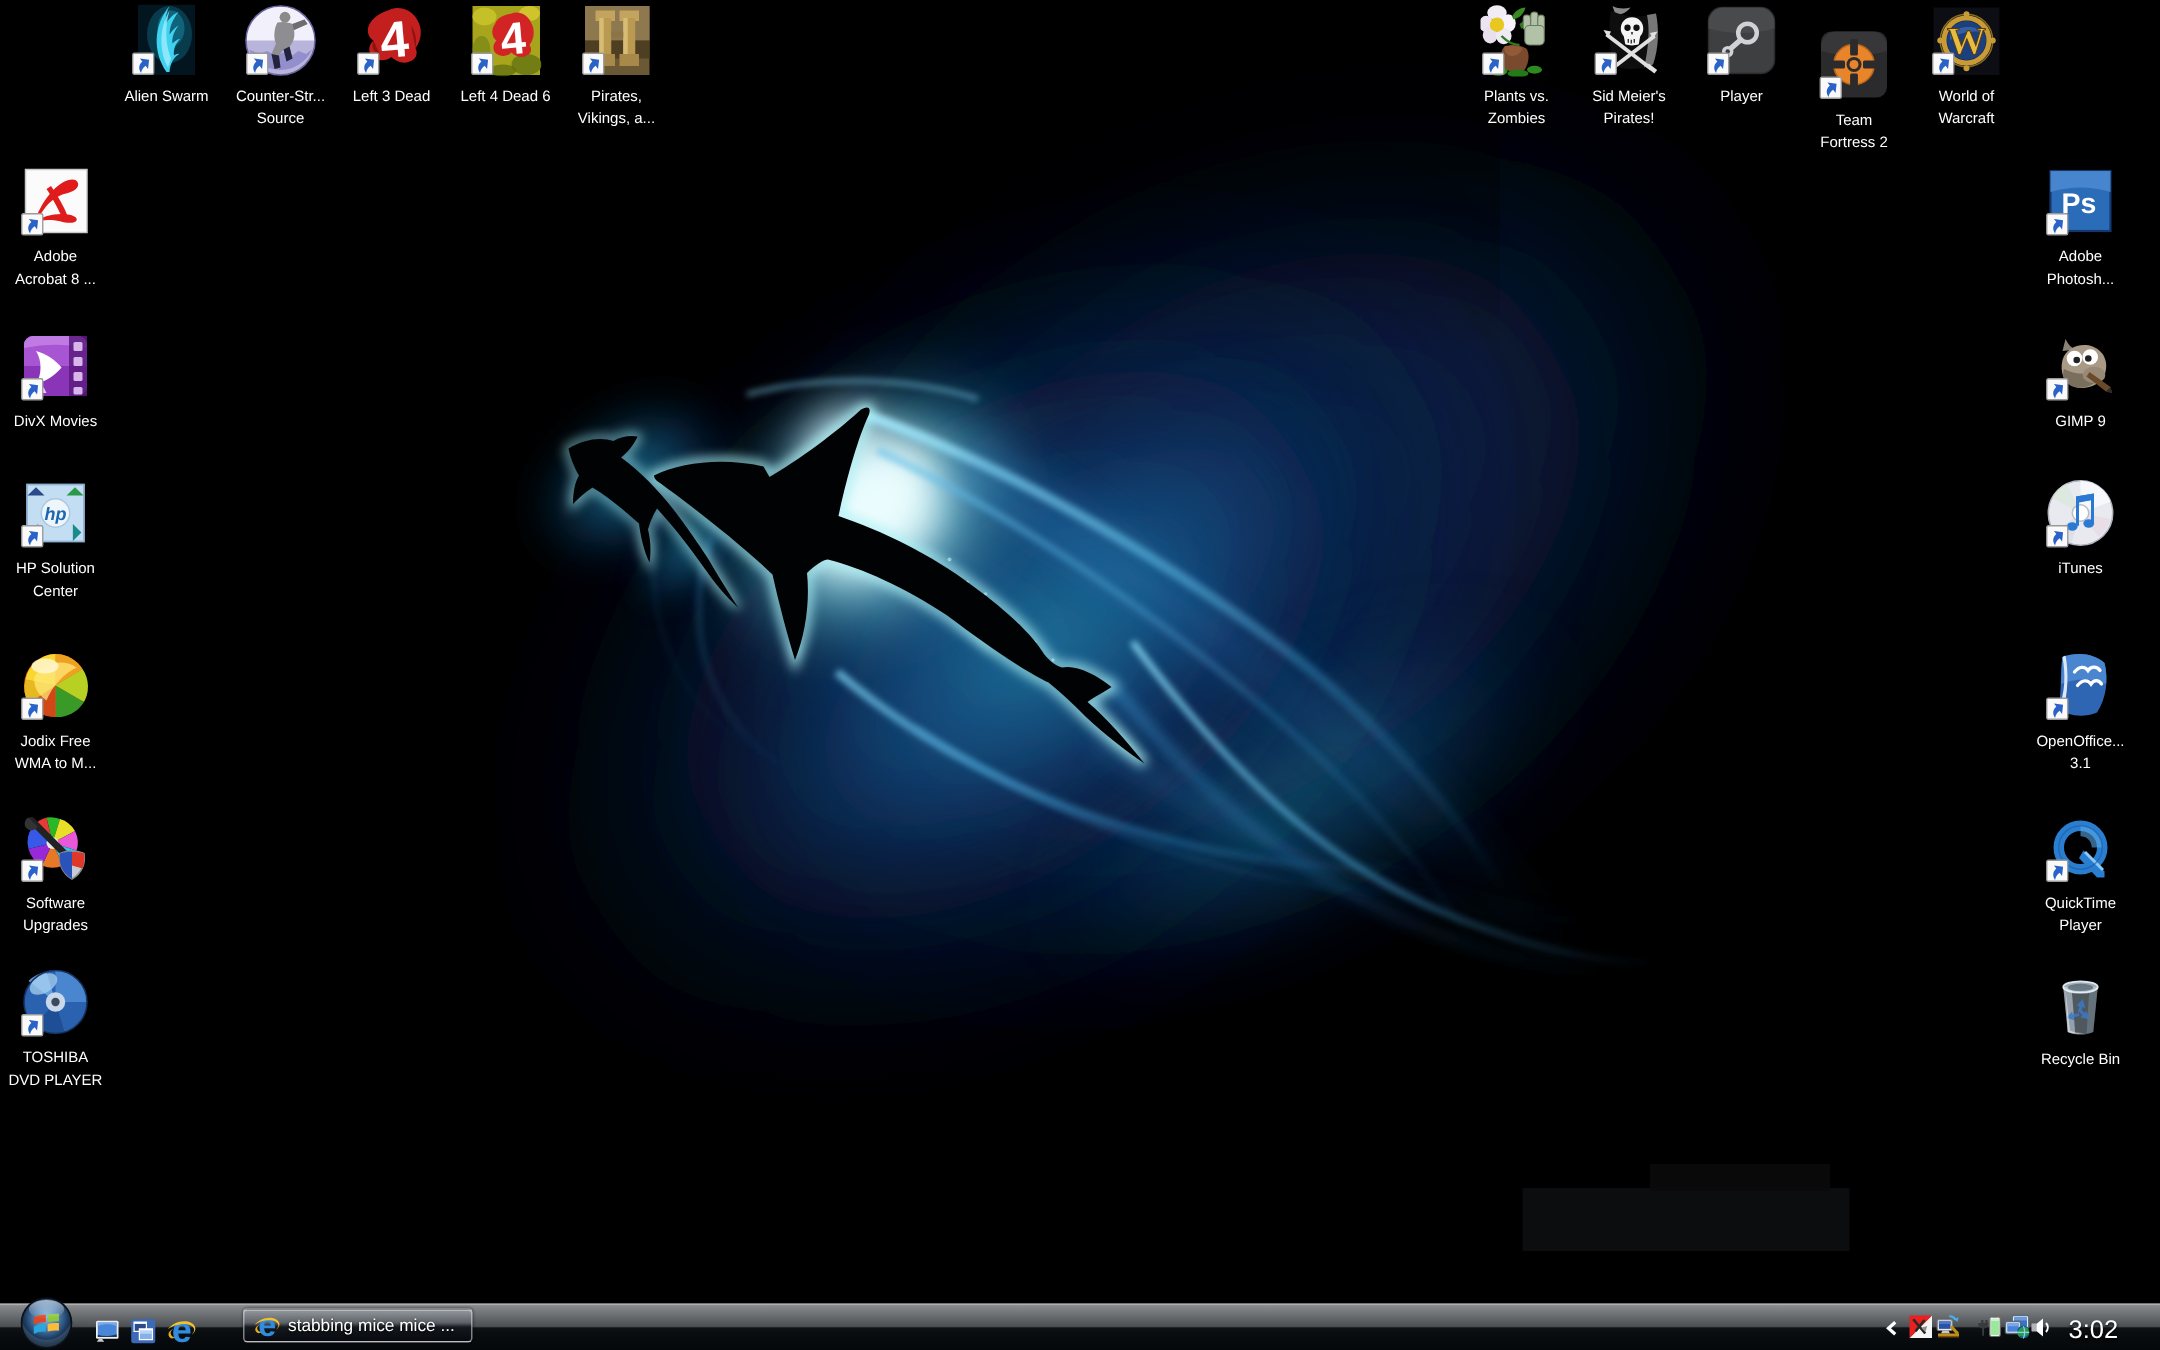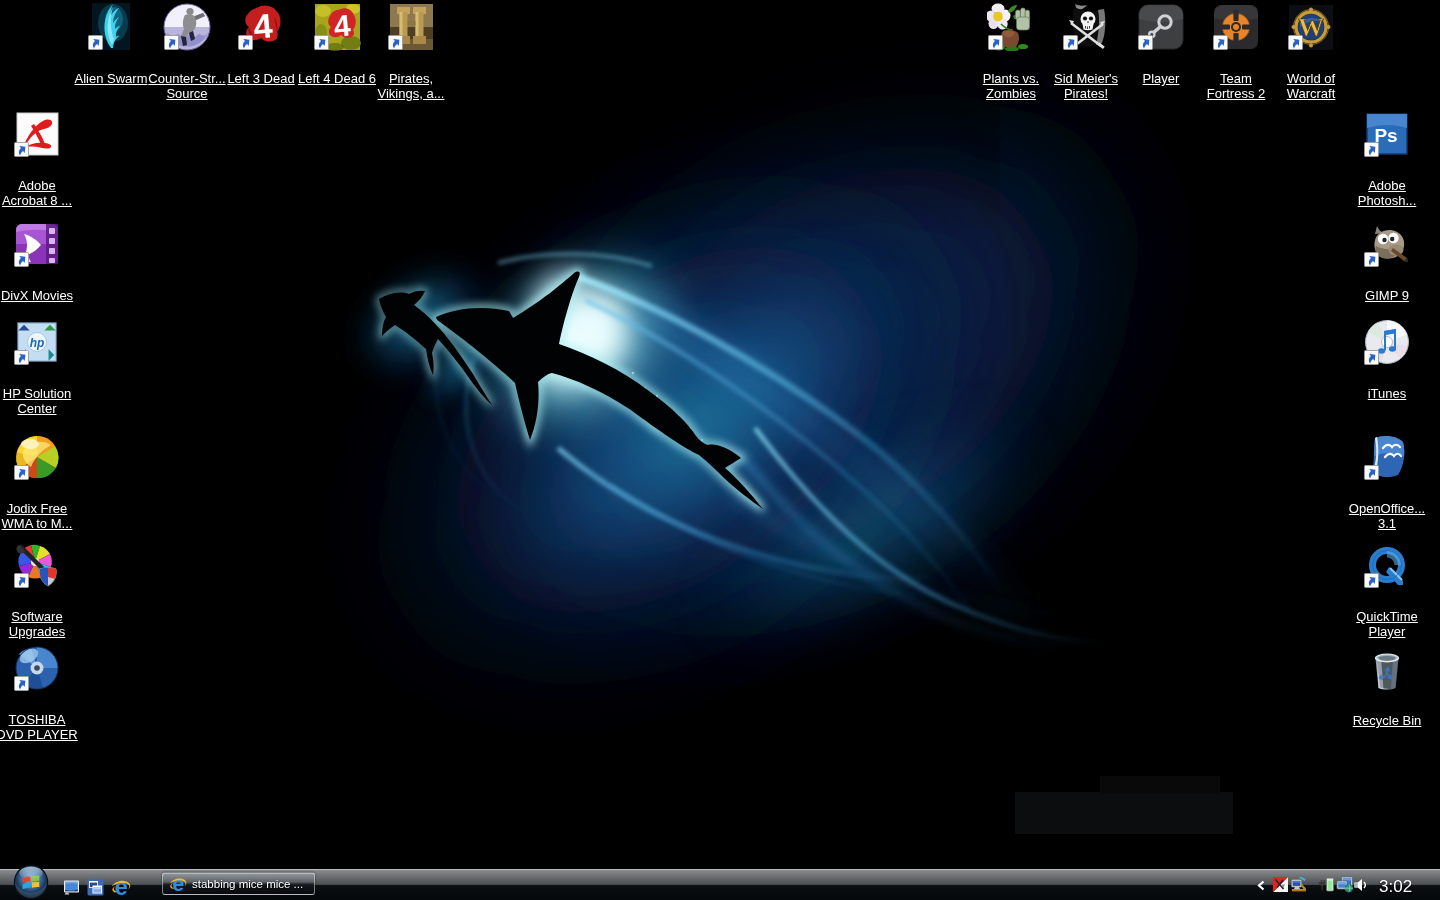--- a/index.html
+++ b/index.html
@@ -1,21 +1,21 @@
 <!DOCTYPE html>
 <html><head>
 <meta charset="utf-8">
 <style>
   html,body{margin:0;padding:0;width:1440px;height:900px;overflow:hidden;background:#000;}
   body{font-family:"Liberation Sans",sans-serif;position:relative;opacity:.999;}
   #wall{position:absolute;left:0;top:0;z-index:0;}
   .cell{position:absolute;width:96px;z-index:2;text-align:center;}
   .cell svg.ic{display:block;margin:0 auto;}
-  .lbl{margin-top:20px;color:#fff;font-size:13px;line-height:15px;
-       text-shadow:1px 1px 1px rgba(0,0,0,.95), 0 0 4px rgba(0,0,0,.9), -1px -1px 1px rgba(0,0,0,.6);text-decoration:underline;}
+  .lbl{margin-top:6px;color:#fff;font-size:10px;line-height:15px;
+       text-shadow:1px 1px 1px rgba(0,0,0,.95), 0 0 4px rgba(0,0,0,.9), -1px -1px 1px rgba(0,0,0,.6);}
   #taskbar{position:absolute;left:0;top:869px;width:1440px;height:31px;z-index:5;
     background:linear-gradient(#e7e7e7 0, #8f9194 1px, #85878a 2px, #6f7275 7px, #4d5154 15px, #45494d 15.6px,
       #101316 16.2px, #0a0d10 20px, #05080b 31px);}
 </style>
 </head>
 <body>
 <svg id="wall" width="1440" height="900" viewBox="0 0 1440 900">
   <defs>
     <filter id="b50" x="-90%" y="-90%" width="280%" height="280%">
         <feGaussianBlur stdDeviation="50"></feGaussianBlur>
@@ -391,21 +391,21 @@
 <g transform="translate(1,32)">
             <rect x="0.5" y="0.5" width="14" height="14" rx="1" fill="#fafafa" stroke="#9a9a9a" stroke-width=".9"></rect>
             <g transform="rotate(-38 7.5 7.5)">
               <path d="M2.6 11.4 C2.8 8 4.8 6.2 7.9 6 L7.9 3.4 L12.2 7.8 L7.9 12.2 L7.9 9.6 C5.6 9.6 4 10.2 2.6 11.4 Z" fill="#2a62c8"></path>
             </g>
           </g>
         </svg>
       </div>
       <div class="lbl">Player</div>
     </div>
-<div class="cell" style="left:1188px;top:3px;width:96px">
+<div class="cell" style="left:1188px;top:19px;width:96px">
       <div style="width:48px;height:48px;margin:0 auto;position:relative">
         <svg class="ic" width="48" height="48" viewBox="0 0 48 48">
 <rect x="2" y="2" width="44" height="44" rx="7" fill="#2b2b2d"></rect>
 <path d="M2 12 a10 10 0 0 1 10-10 h24 a10 10 0 0 1 10 10 v3 c-14 4 -30 4 -44 0 Z" fill="#38383b" opacity=".9"></path>
 <circle cx="24" cy="24" r="13.5" fill="#e8842a"></circle>
 <circle cx="24" cy="24" r="13.5" fill="none" stroke="#b86518" stroke-width="1"></circle>
 <g fill="#2b2b2d">
 <rect x="21.4" y="7" width="5.2" height="11" rx="1"></rect>
 <rect x="21.4" y="30" width="5.2" height="11" rx="1"></rect>
 <rect x="7" y="21.4" width="11" height="5.2" rx="1"></rect>

